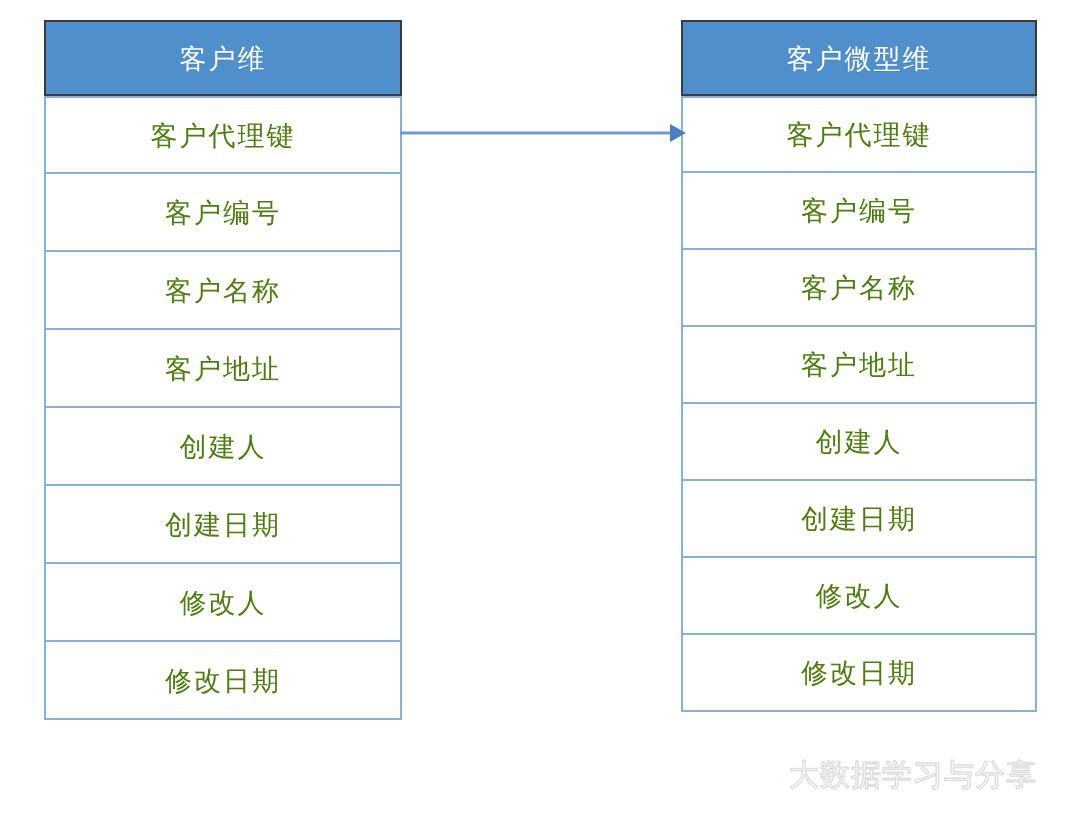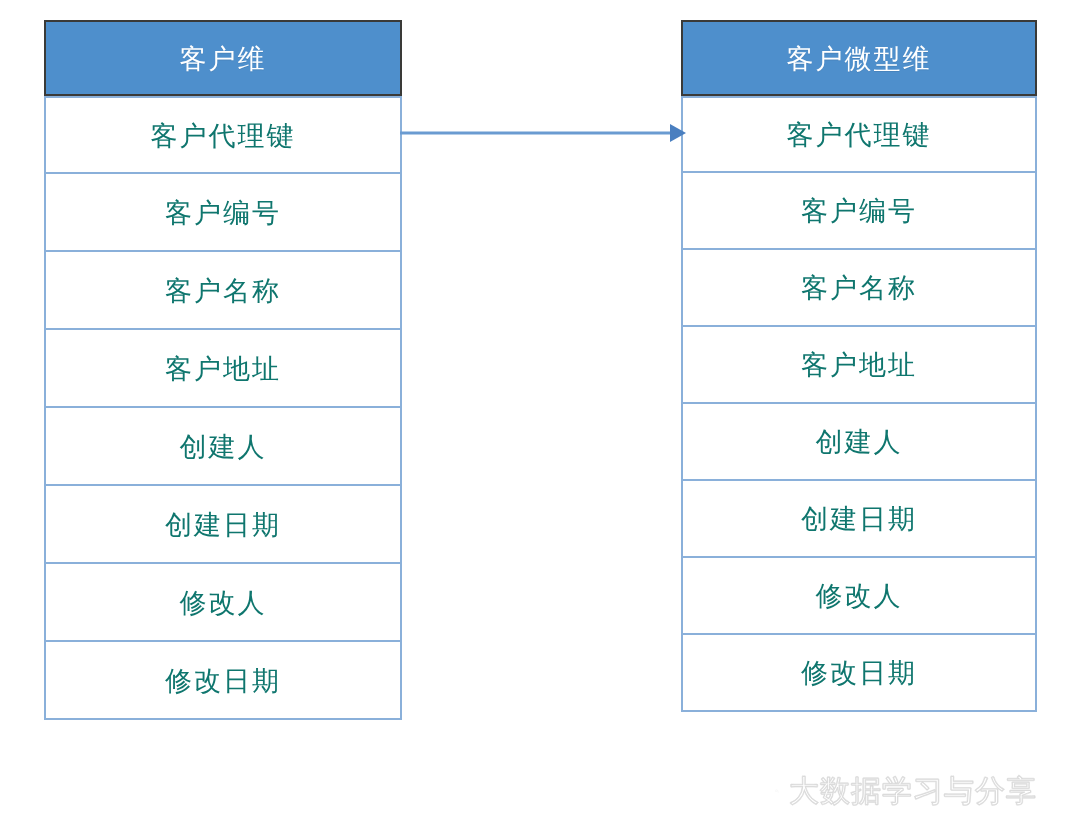--- a/index.html
+++ b/index.html
@@ -47,21 +47,21 @@
   }
 
   .entity-row {
     box-sizing: border-box;
     background: #ffffff;
     border: 2px solid #8ab0da;
     border-top: none;
     display: flex;
     align-items: center;
     justify-content: center;
-    color: #0f766e;
+    color: #4d7c0f;
     font-size: 27px;
     letter-spacing: 2px;
     line-height: 1;
   }
   .entity-row.first-row {
     border-top: 2px solid #8ab0da;
   }
 
   
   #table-customer-dim {
@@ -92,21 +92,20 @@
   }
 
   
   #watermark {
     position: absolute;
     left: 775px;
     top: 760px;
     width: 262px;
     height: 62px;
     display: flex;
-    align-items: center;
     gap: 10px;
     opacity: 0.92;
   }
   #watermark .wm-text {
     font-size: 30px;
     letter-spacing: 1px;
     color: #ffffff;
     -webkit-text-stroke: 1px #d8d8d8;
     text-shadow:
       1px 0 0 #e9e9e9,

